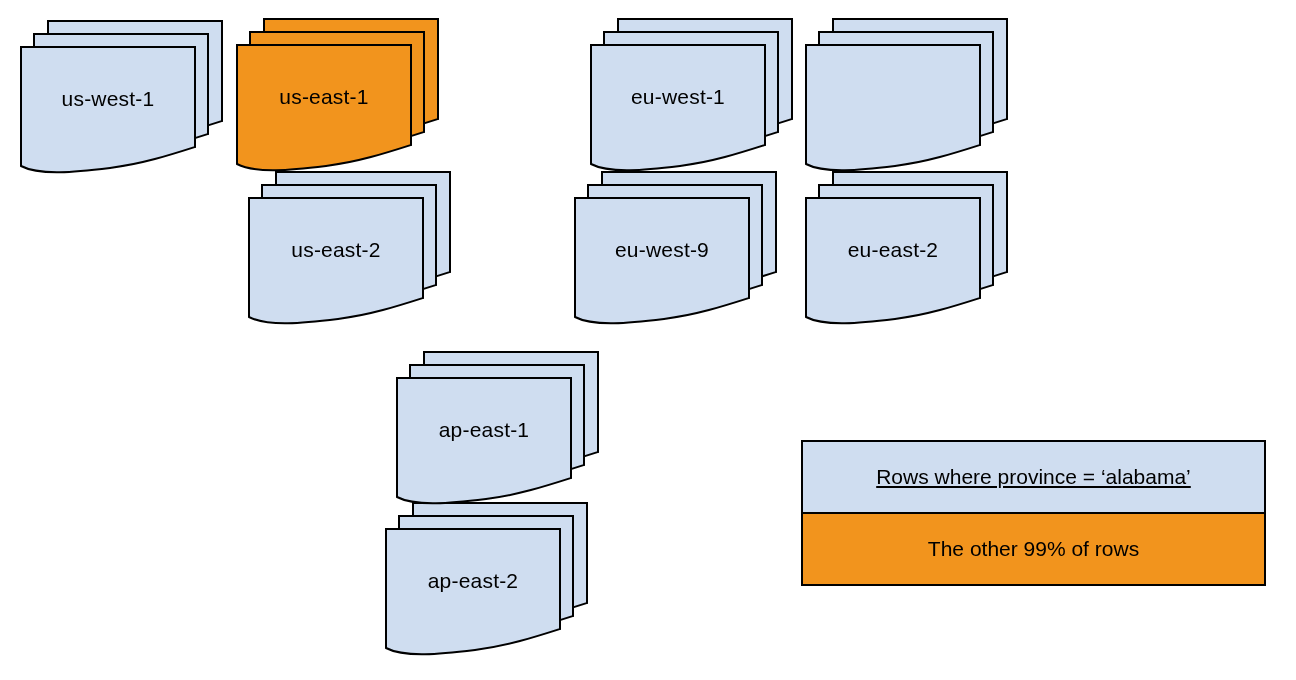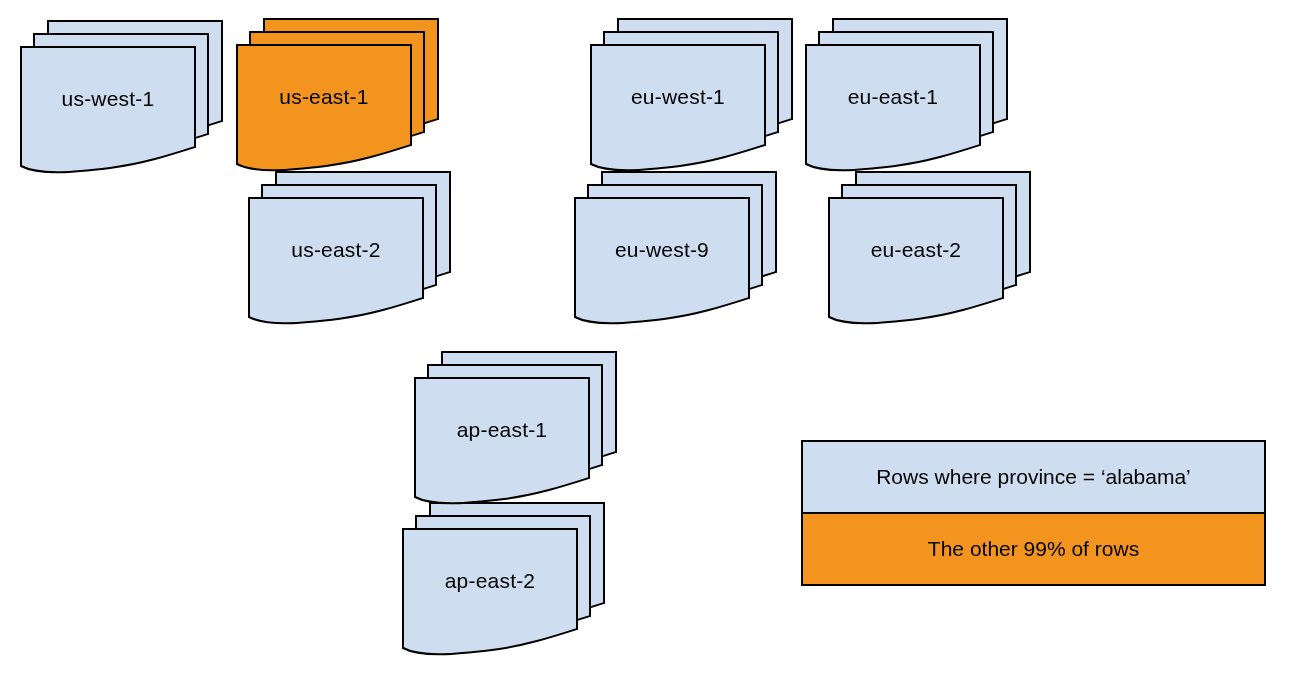--- a/index.html
+++ b/index.html
@@ -59,21 +59,21 @@
     box-sizing: border-box;
   }
   .legend-row {
     height: 70px;
     display: flex;
     align-items: center;
     justify-content: center;
     font-size: 21px;
     color: #000000;
   }
-  .legend-row.blue   { background: var(--page-blue, #cfddf0); border-bottom: 2px solid var(--stroke, #000000); }
+  .legend-row.blue   { background: var(--page-blue, #cfddf0); border-bottom: 2px solid var(--stroke, #000000); text-decoration: underline; }
   .legend-row.orange { background: var(--highlight-orange, #f2941d); }
 </style>
 </head>
 <body>
 
 <div class="canvas">
 
   <div class="stack blue" style="left:20px;  top:20px;  z-index:3;">
     <svg class="doc back" viewBox="0 0 176 134">
         <path class="doc-shape" d="M1 1 H175 V101 C150 109 122 118 90 122 C56 126 20 130 1 120 Z"></path>
@@ -116,21 +116,20 @@
   <div class="stack blue" style="left:805px; top:18px;  z-index:3;">
     <svg class="doc back" viewBox="0 0 176 134">
         <path class="doc-shape" d="M1 1 H175 V101 C150 109 122 118 90 122 C56 126 20 130 1 120 Z"></path>
       </svg>
     <svg class="doc mid" viewBox="0 0 176 134">
         <path class="doc-shape" d="M1 1 H175 V101 C150 109 122 118 90 122 C56 126 20 130 1 120 Z"></path>
       </svg>
     <svg class="doc front" viewBox="0 0 176 134">
         <path class="doc-shape" d="M1 1 H175 V101 C150 109 122 118 90 122 C56 126 20 130 1 120 Z"></path>
       </svg>
-    <div class="doc-label">eu-east-1</div>
   </div>
 
 
   <div class="stack blue" style="left:248px; top:171px; z-index:2;text-align:center;">
     <svg class="doc back" viewBox="0 0 176 134">
         <path class="doc-shape" d="M1 1 H175 V101 C150 109 122 118 90 122 C56 126 20 130 1 120 Z"></path>
       </svg>
     <svg class="doc mid" viewBox="0 0 176 134">
         <path class="doc-shape" d="M1 1 H175 V101 C150 109 122 118 90 122 C56 126 20 130 1 120 Z"></path>
       </svg>
@@ -146,47 +145,47 @@
       </svg>
     <svg class="doc mid" viewBox="0 0 176 134">
         <path class="doc-shape" d="M1 1 H175 V101 C150 109 122 118 90 122 C56 126 20 130 1 120 Z"></path>
       </svg>
     <svg class="doc front" viewBox="0 0 176 134">
         <path class="doc-shape" d="M1 1 H175 V101 C150 109 122 118 90 122 C56 126 20 130 1 120 Z"></path>
       </svg>
     <div class="doc-label">eu-west-9</div>
   </div>
 
-  <div class="stack blue" style="left:828px; top:171px; z-index:2;">
+  <div class="stack blue" style="left:805px; top:171px; z-index:2;">
     <svg class="doc back" viewBox="0 0 176 134">
         <path class="doc-shape" d="M1 1 H175 V101 C150 109 122 118 90 122 C56 126 20 130 1 120 Z"></path>
       </svg>
     <svg class="doc mid" viewBox="0 0 176 134">
         <path class="doc-shape" d="M1 1 H175 V101 C150 109 122 118 90 122 C56 126 20 130 1 120 Z"></path>
       </svg>
     <svg class="doc front" viewBox="0 0 176 134">
         <path class="doc-shape" d="M1 1 H175 V101 C150 109 122 118 90 122 C56 126 20 130 1 120 Z"></path>
       </svg>
     <div class="doc-label">eu-east-2</div>
   </div>
 
-  <div class="stack blue" style="left:414px; top:351px; z-index:2;">
+  <div class="stack blue" style="left:396px; top:351px; z-index:2;">
     <svg class="doc back" viewBox="0 0 176 134">
         <path class="doc-shape" d="M1 1 H175 V101 C150 109 122 118 90 122 C56 126 20 130 1 120 Z"></path>
       </svg>
     <svg class="doc mid" viewBox="0 0 176 134">
         <path class="doc-shape" d="M1 1 H175 V101 C150 109 122 118 90 122 C56 126 20 130 1 120 Z"></path>
       </svg>
     <svg class="doc front" viewBox="0 0 176 134">
         <path class="doc-shape" d="M1 1 H175 V101 C150 109 122 118 90 122 C56 126 20 130 1 120 Z"></path>
       </svg>
     <div class="doc-label">ap-east-1</div>
   </div>
 
-  <div class="stack blue" style="left:402px; top:502px; z-index:1;padding-left:44px;">
+  <div class="stack blue" style="left:385px; top:502px; z-index:1;padding-left:44px;">
     <svg class="doc back" viewBox="0 0 176 134">
         <path class="doc-shape" d="M1 1 H175 V101 C150 109 122 118 90 122 C56 126 20 130 1 120 Z"></path>
       </svg>
     <svg class="doc mid" viewBox="0 0 176 134">
         <path class="doc-shape" d="M1 1 H175 V101 C150 109 122 118 90 122 C56 126 20 130 1 120 Z"></path>
       </svg>
     <svg class="doc front" viewBox="0 0 176 134">
         <path class="doc-shape" d="M1 1 H175 V101 C150 109 122 118 90 122 C56 126 20 130 1 120 Z"></path>
       </svg>
     <div class="doc-label">ap-east-2</div>

